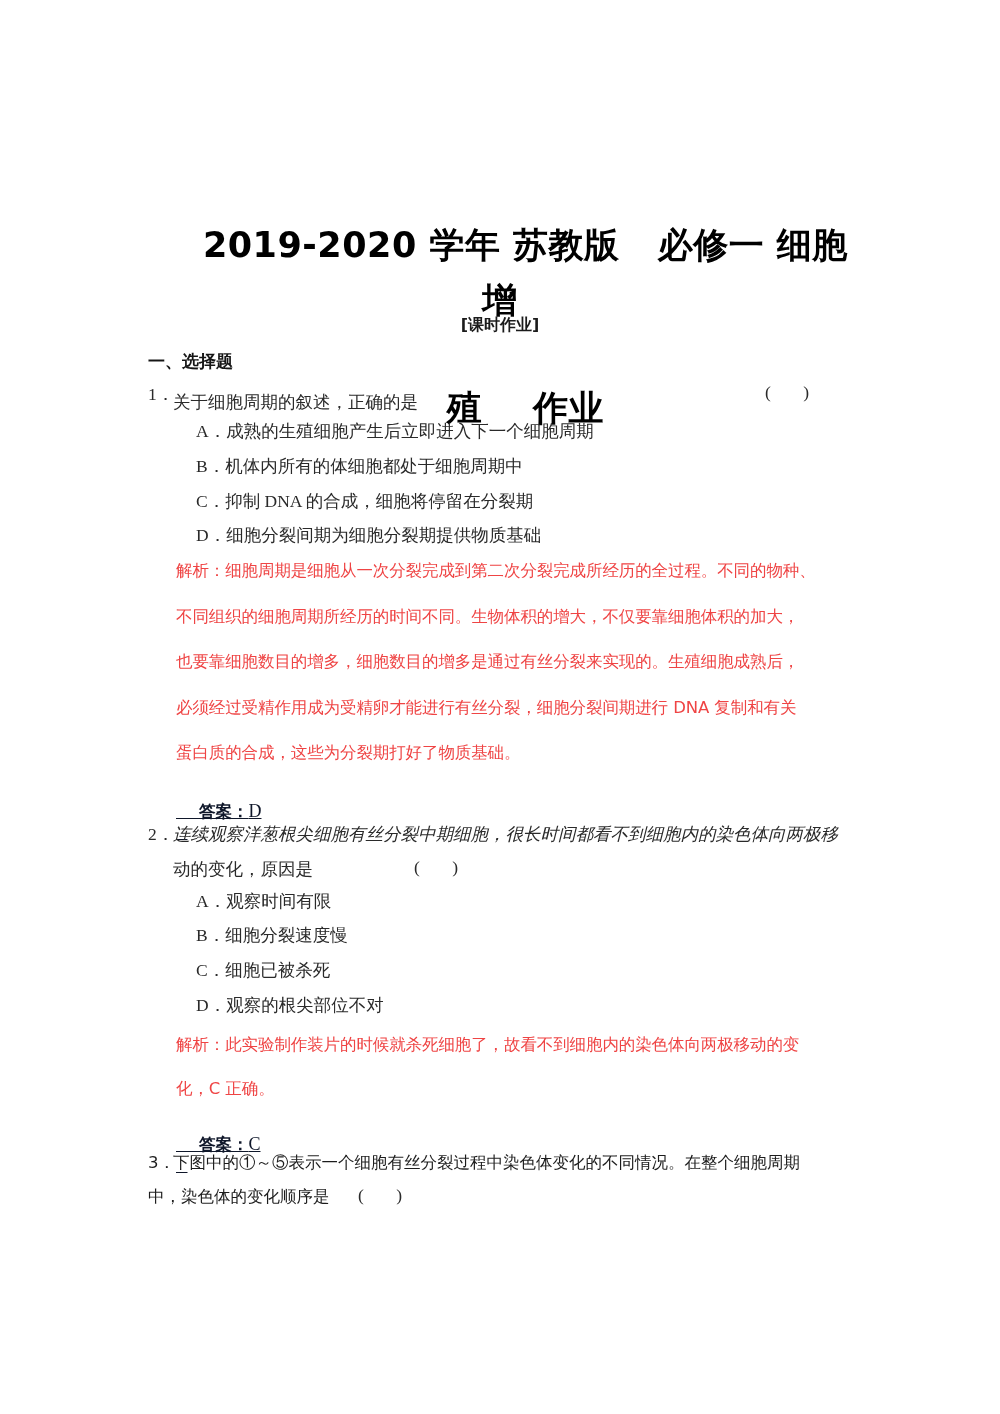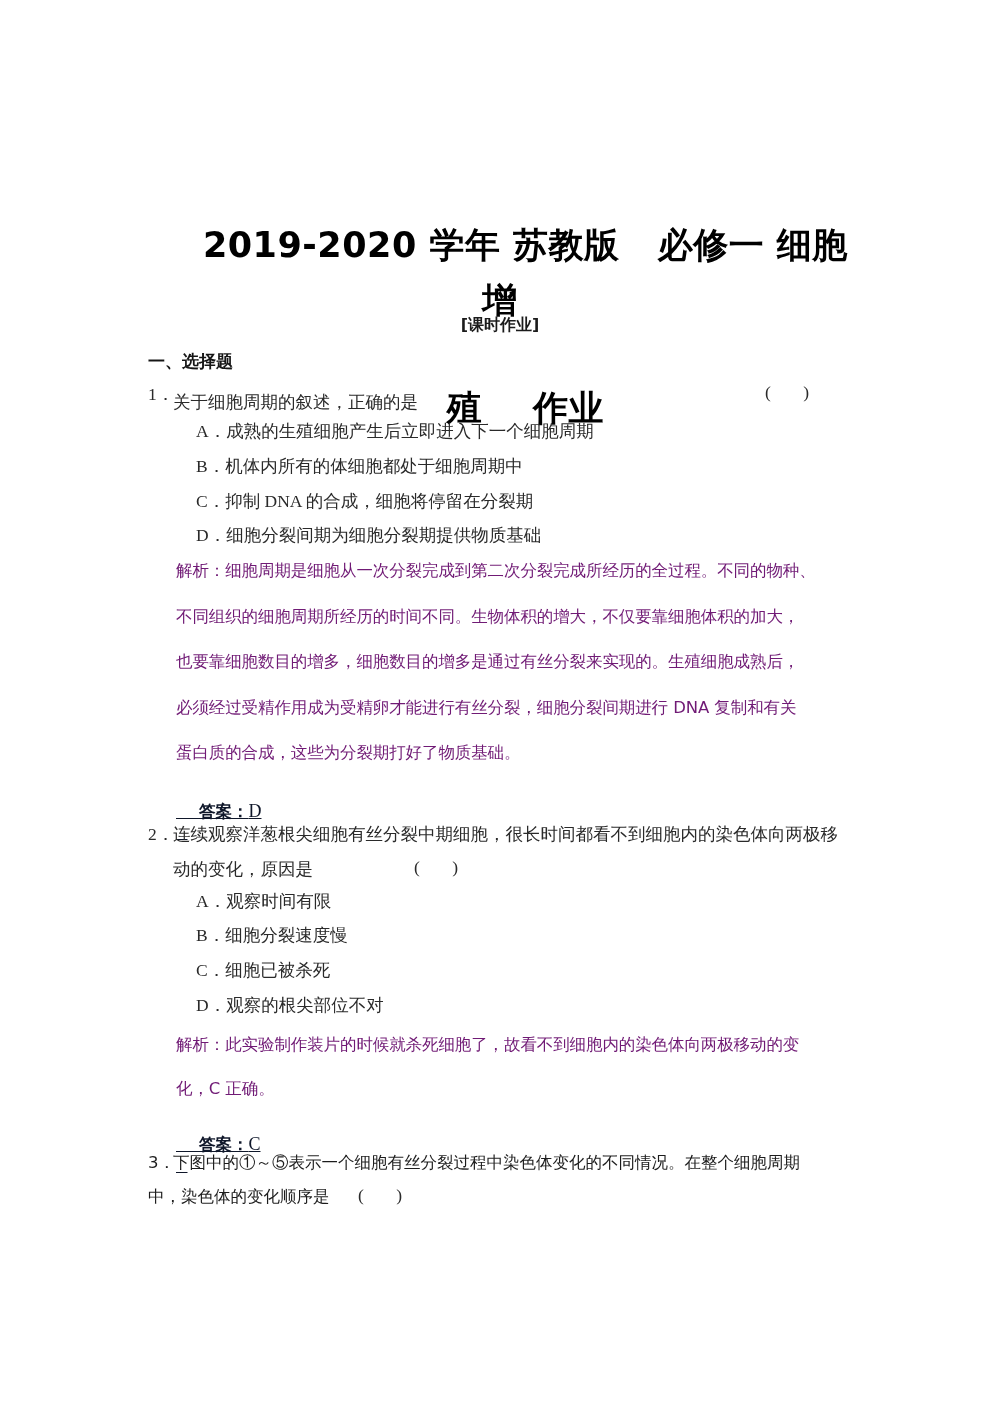--- a/index.html
+++ b/index.html
@@ -92,21 +92,21 @@
     color: #2a2a2a;
     letter-spacing: 14px;
   }
 
   
   .ana {
     position: absolute;
     left: 176px;
     font-family: "DejaVu Sans", "Liberation Sans", sans-serif;
     font-size: 16.5px;
-    color: #701a75;
+    color: #ef4444;
     white-space: pre;
     letter-spacing: -0.1px;
   }
   .ans {
     position: absolute;
     left: 176px;
     font-family: "DejaVu Sans", "Liberation Sans", sans-serif;
     font-weight: bold;
     font-size: 16.5px;
     color: #0f172a;
@@ -155,21 +155,21 @@
   <div class="ana" style="top:594px;">不同组织的细胞周期所经历的时间不同。生物体积的增大，不仅要靠细胞体积的加大，</div>
   <div class="ana" style="top:639px;">也要靠细胞数目的增多，细胞数目的增多是通过有丝分裂来实现的。生殖细胞成熟后，</div>
   <div class="ana" style="top:685px;">必须经过受精作用成为受精卵才能进行有丝分裂，细胞分裂间期进行 DNA 复制和有关</div>
   <div class="ana" style="top:730px;">蛋白质的合成，这些为分裂期打好了物质基础。</div>
 
   <div class="ans" style="top:770px;">
     <span>答案：</span><span class="letter">D</span>
   </div>
 
   <div class="q-num" style="top:810px;">2．</div>
-  <div class="q-body" style="top:810px;">连续观察洋葱根尖细胞有丝分裂中期细胞，很长时间都看不到细胞内的染色体向两极移</div>
+  <div class="q-body" style="top:810px;font-style:italic;">连续观察洋葱根尖细胞有丝分裂中期细胞，很长时间都看不到细胞内的染色体向两极移</div>
   <div class="q-body" style="top:845px;">动的变化，原因是</div>
   <div class="paren" style="left:414px; top:845px;">(    )</div>
 
   <div class="opt" style="top:877px;">A．观察时间有限</div>
   <div class="opt" style="top:911px;">B．细胞分裂速度慢</div>
   <div class="opt" style="top:946px;">C．细胞已被杀死</div>
   <div class="opt" style="top:981px;">D．观察的根尖部位不对</div>
 
   <div class="ana" style="top:1022px;">解析：此实验制作装片的时候就杀死细胞了，故看不到细胞内的染色体向两极移动的变</div>
   <div class="ana" style="top:1066px;">化，C 正确。</div>

